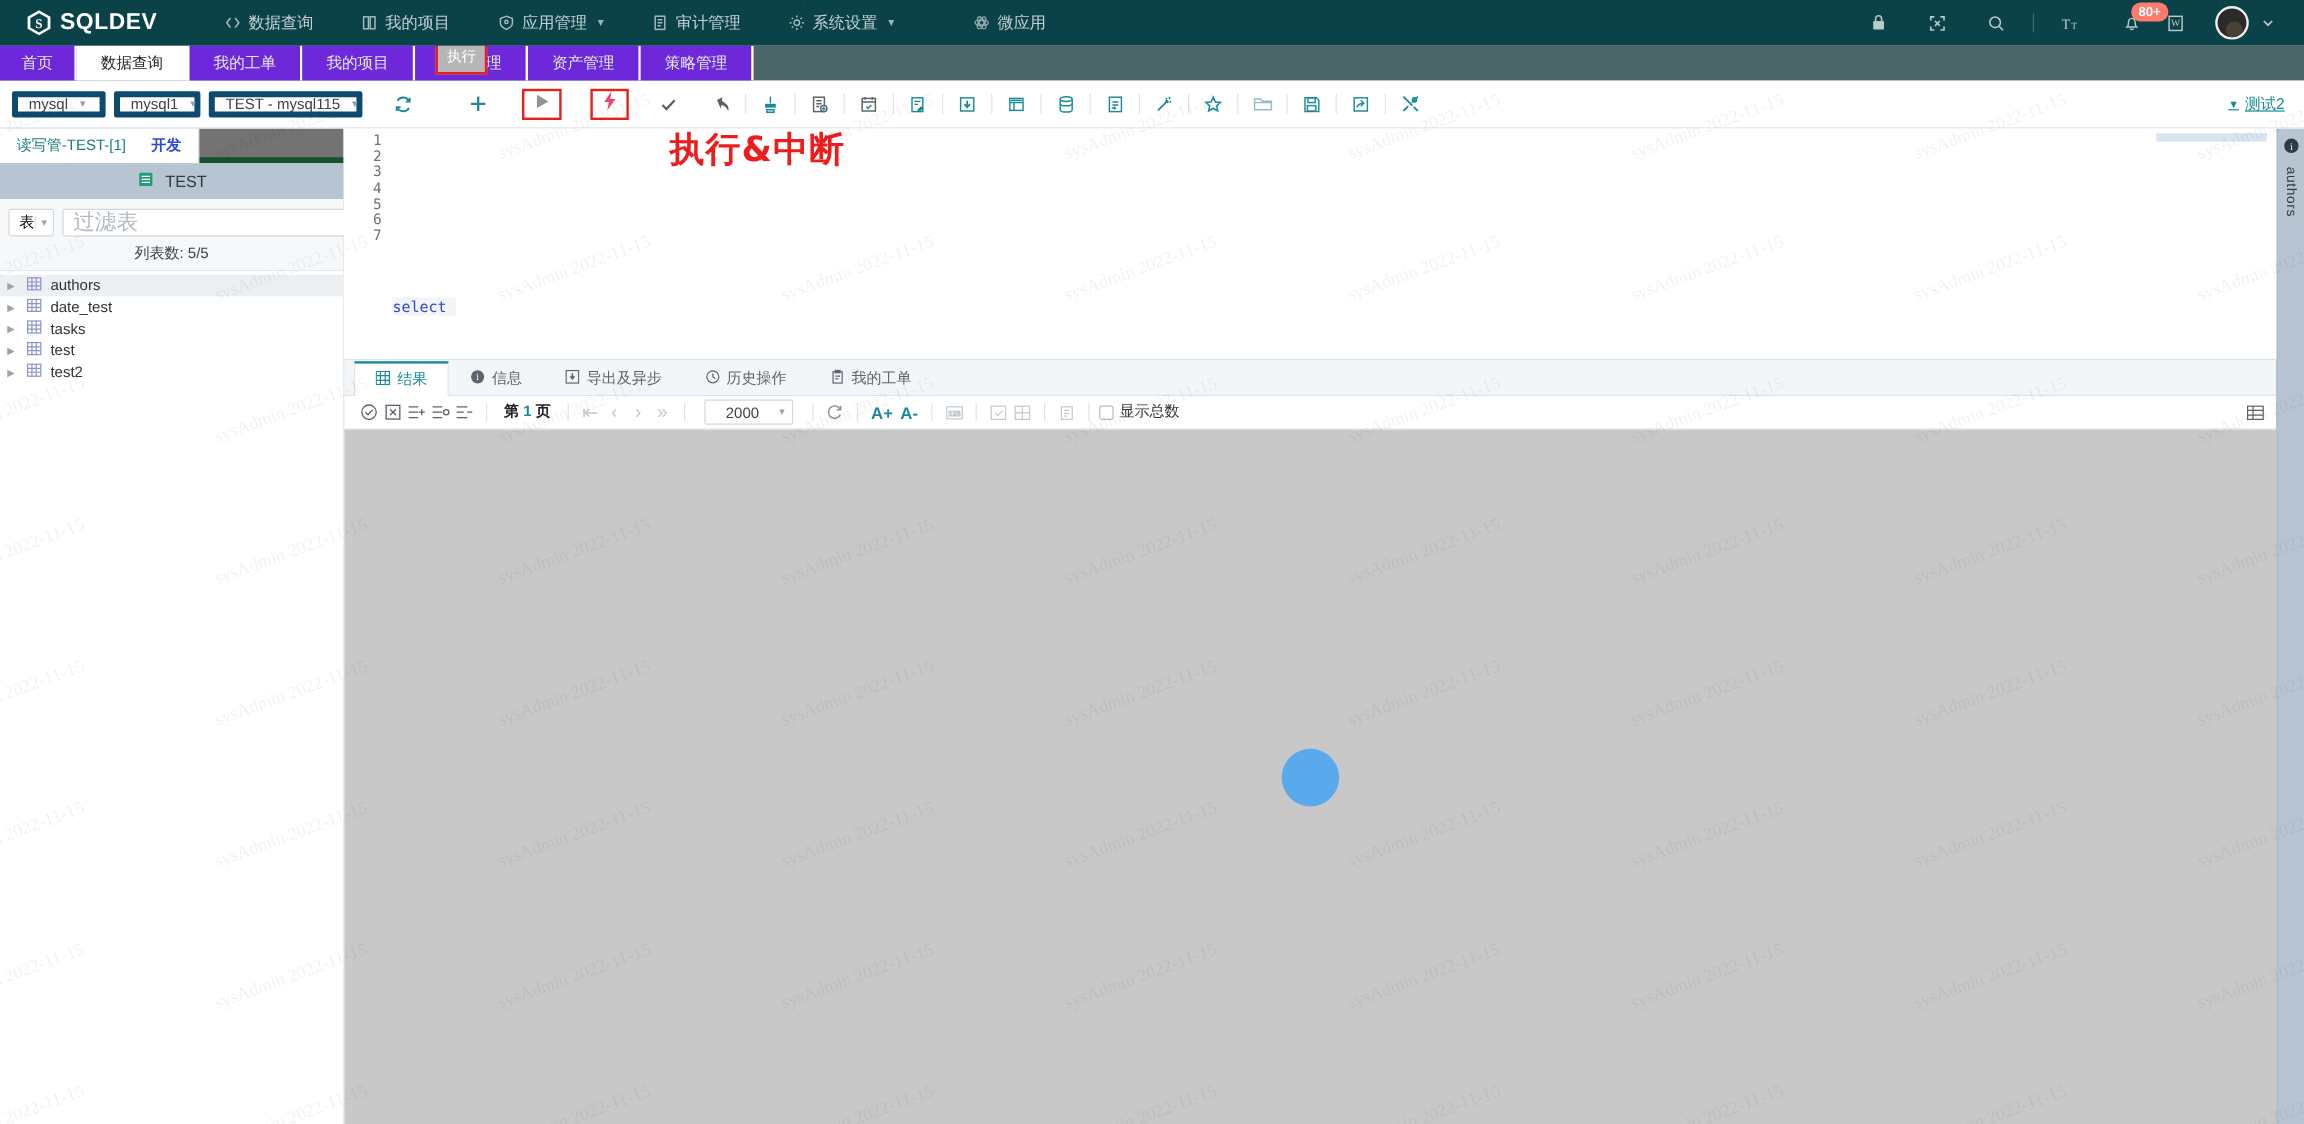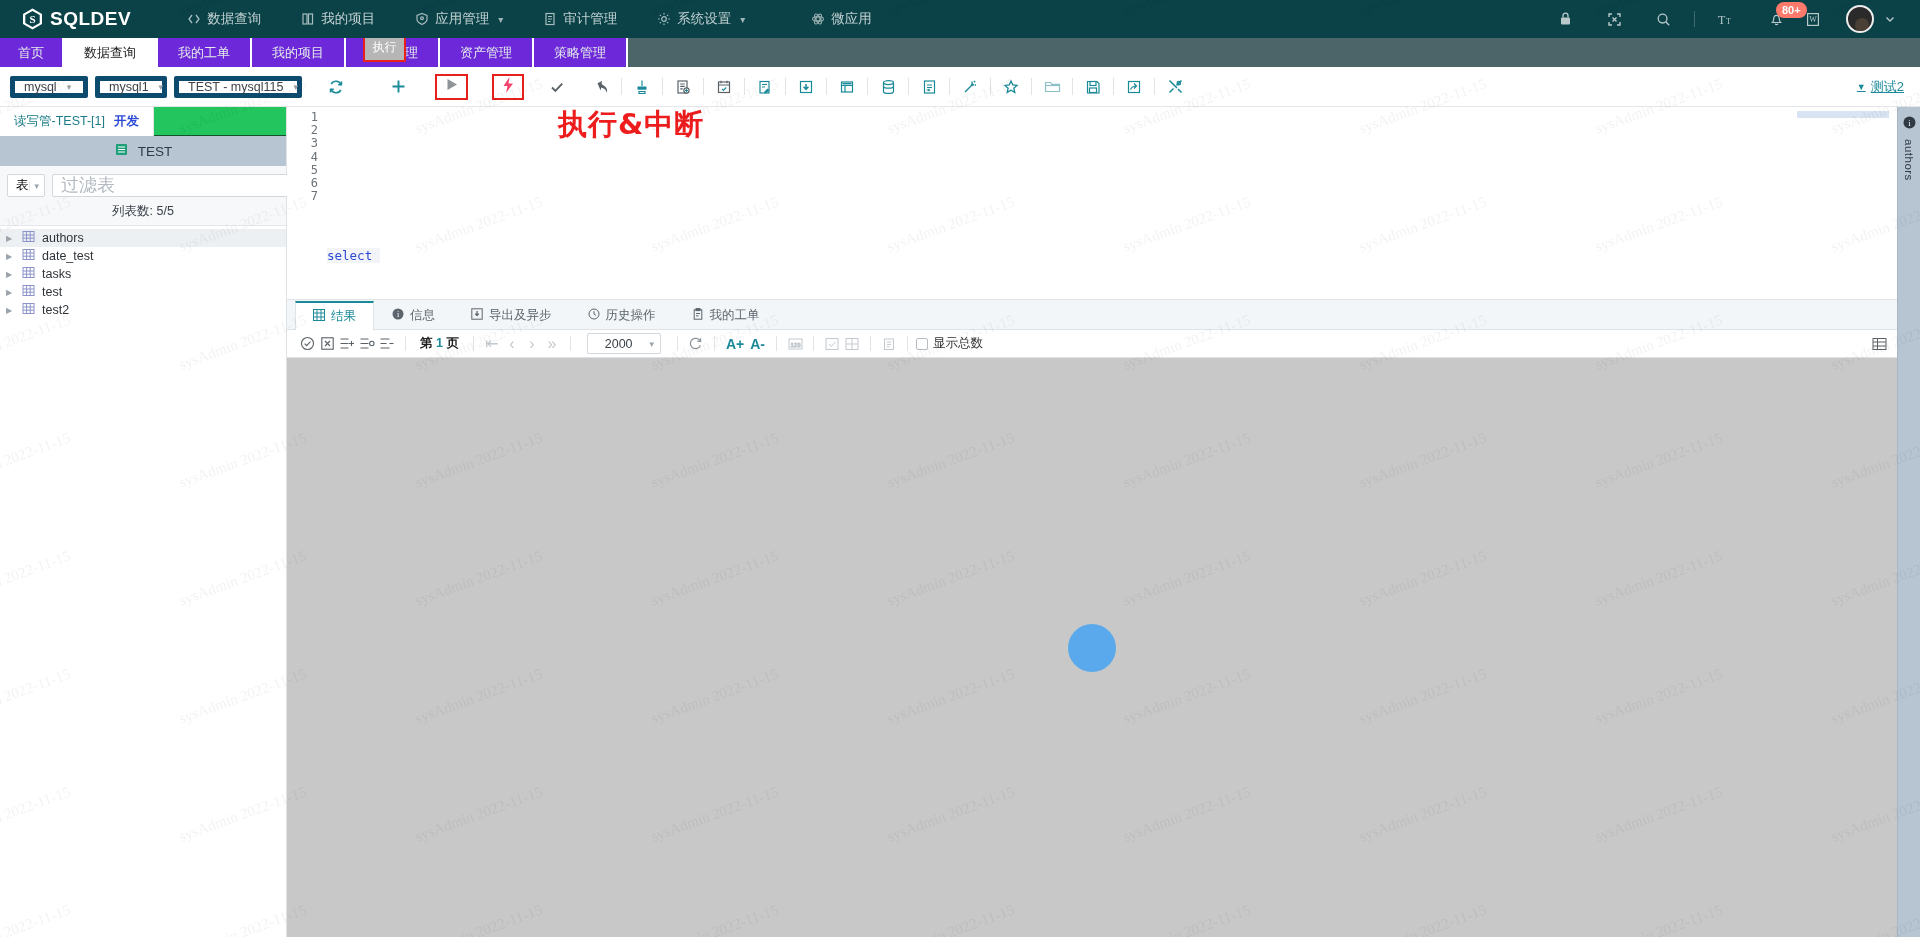--- a/index.html
+++ b/index.html
@@ -112,27 +112,27 @@
     padding-right: 6px;
   }
   .browse-link .tri { font-size: 9px; text-decoration:none; }
 
   
   .body { display: flex; height: calc(937px - 38px - 29px - 40px); position: relative; }
 
   
   .left { width: 287px; background: #fff; border-right: 1px solid #dfe3e6;
           display: flex; flex-direction: column; position: relative; }
-  .conn-tabs { height: 29px; display: flex; background: #22c55e; border-bottom: 1px solid #14532d;}
+  .conn-tabs { height: 29px; display: flex; background: #737373; border-bottom: 5px solid #14532d;}
   .conn-tab {
     background: #fff; padding: 0 14px; display: flex; align-items: center;
     font-size: 12.5px; color: #1b7c88; cursor: pointer; height: 29px;
     border-right: 1px solid #dfe3e6;
   }
-  .conn-tab b { color: #2b49d4; font-weight: bold; margin-left: 9px; }
+  .conn-tab b { color: #2b49d4; font-weight: bold; margin-left: 21px; }
   .db-head {
     height: 30px; background: #b7c4d2; display: flex; align-items: center;
     justify-content: center; gap: 9px; font-size: 13.5px; color: #2f3a44;
   }
   .filter-row {
     display: flex; align-items: center; gap: 7px; padding: 8px 7px 5px 7px;
     background: #f6f8fa;
   }
   .typesel {
     width: 52px; height: 23px; border: 1px solid #d3d8dd; border-radius: 2px;

